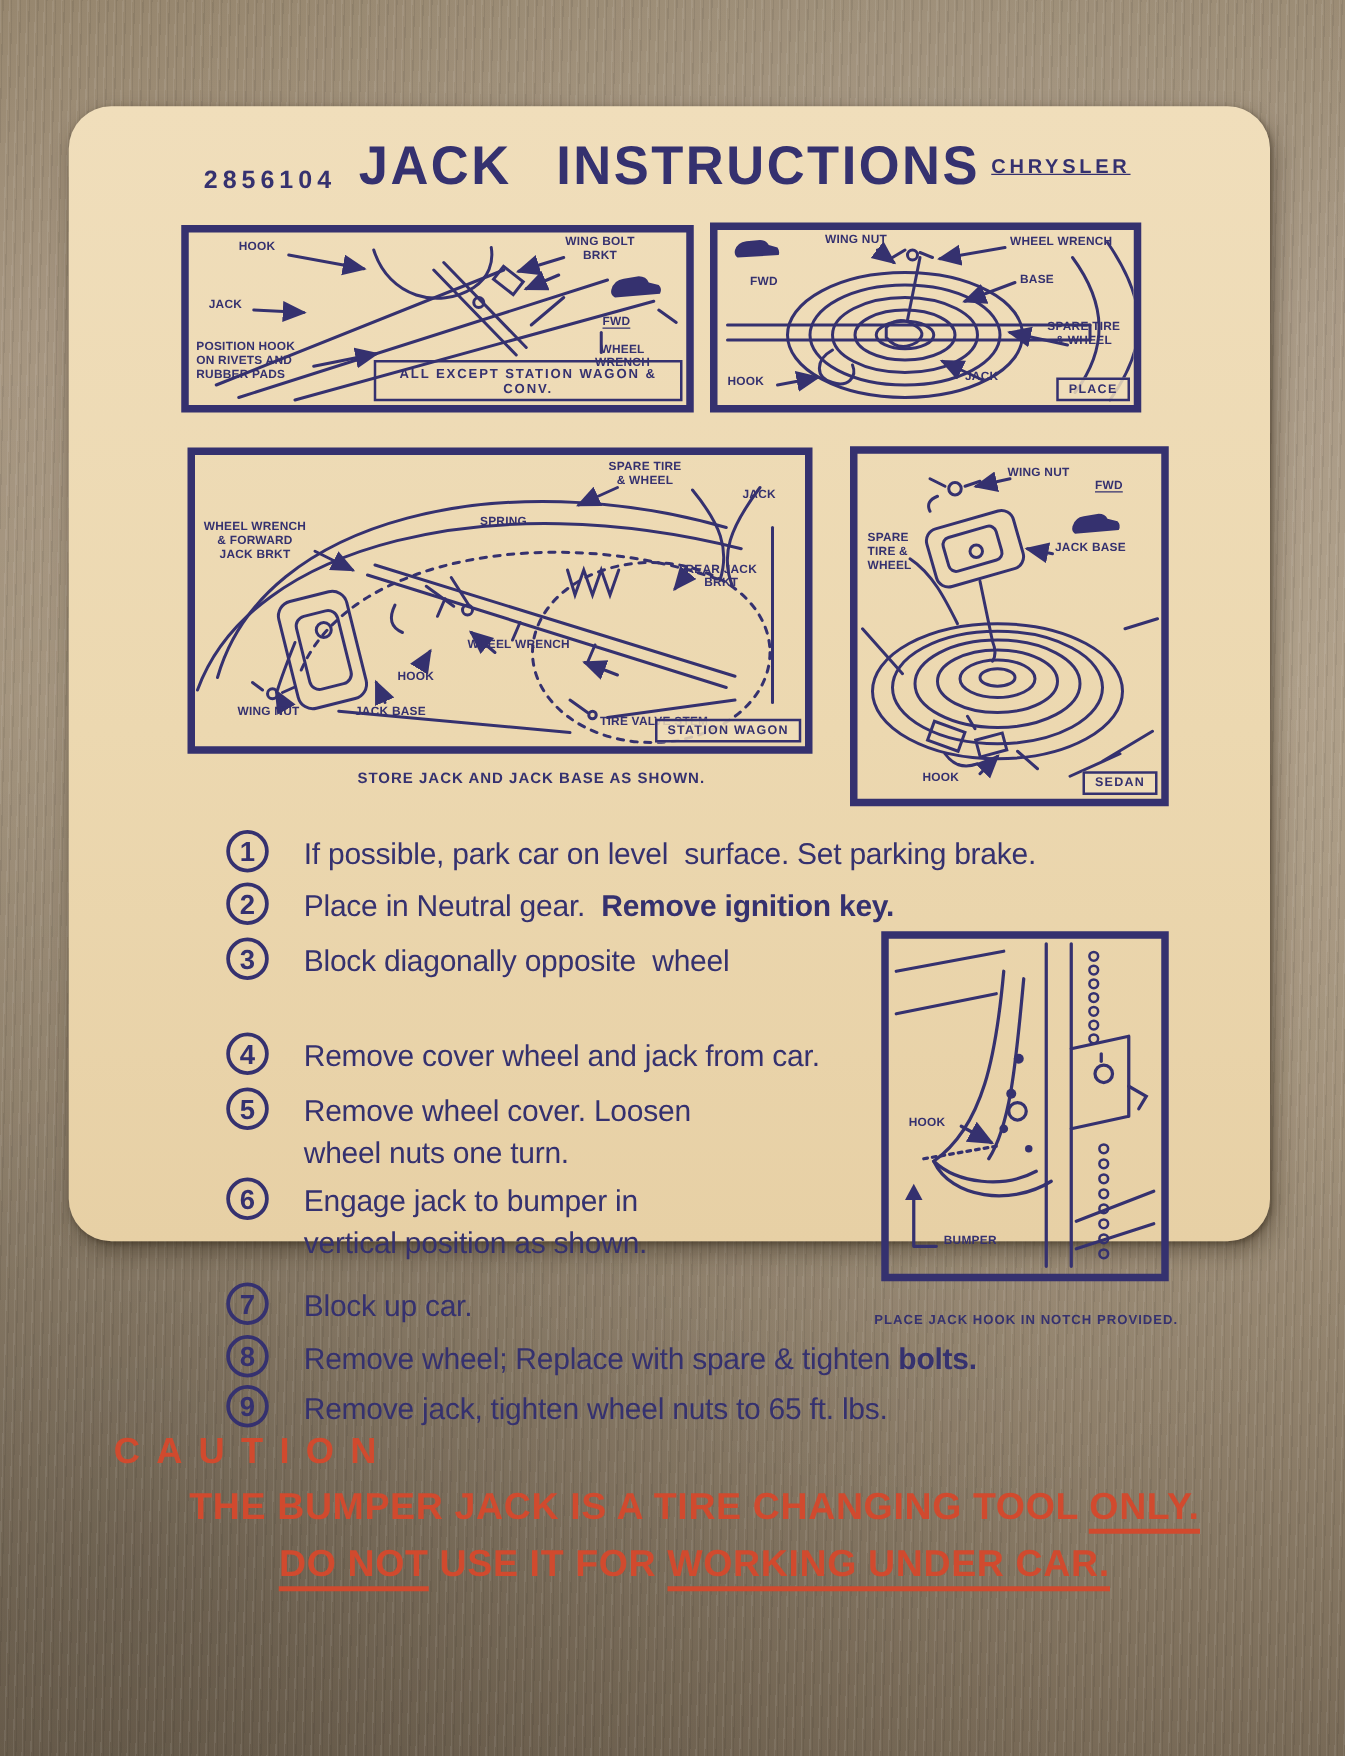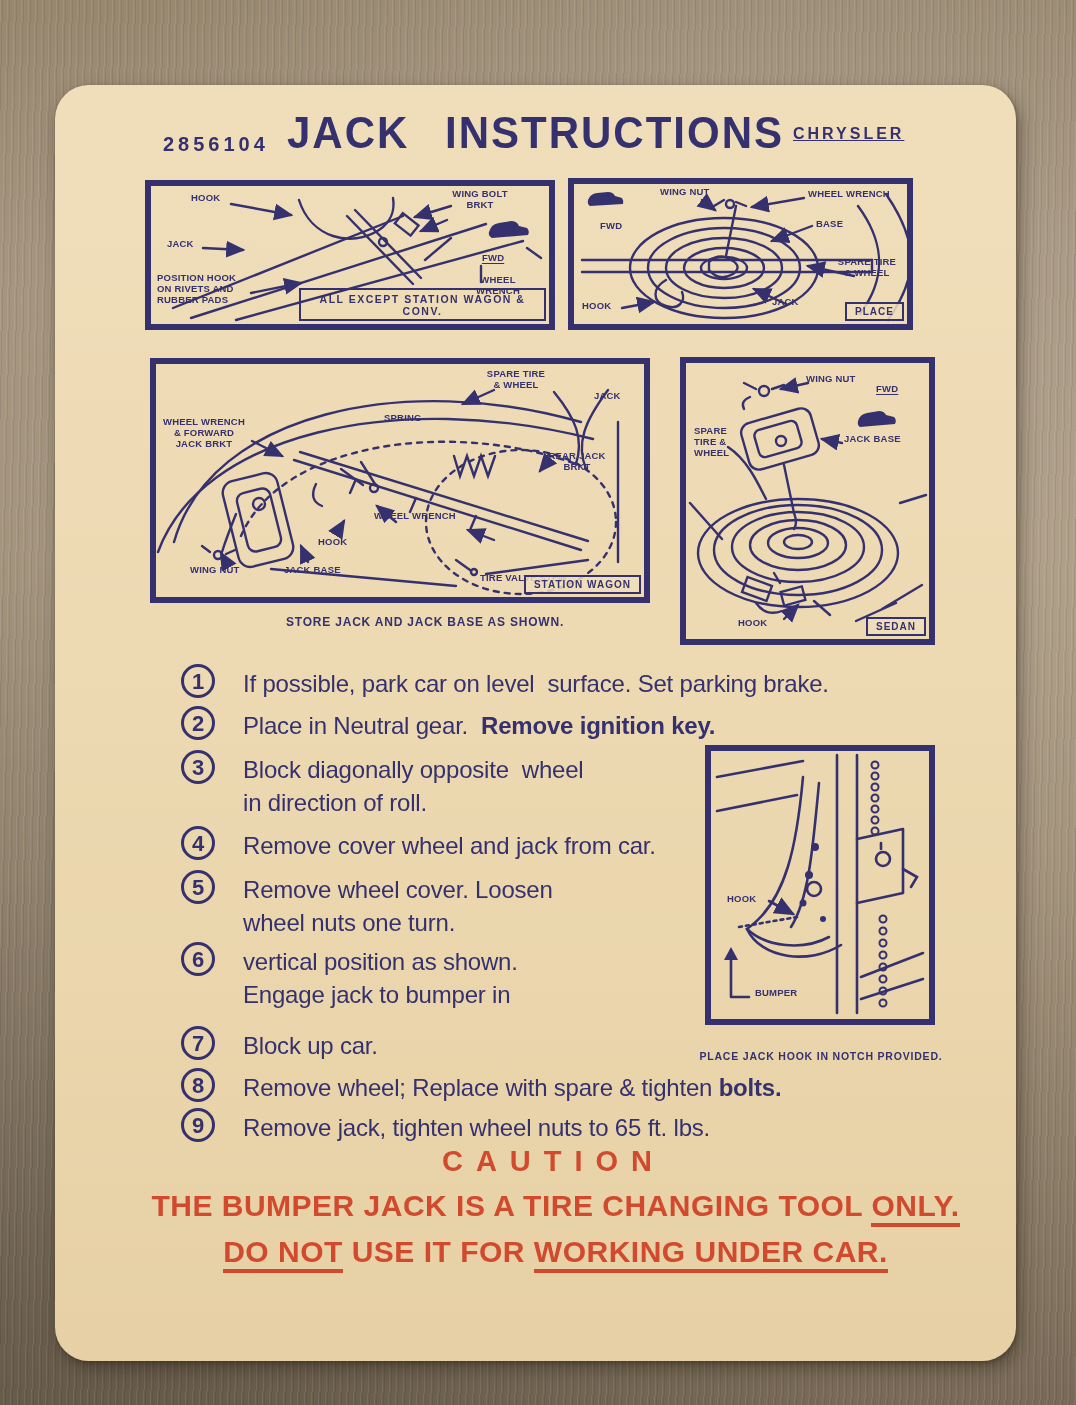--- a/index.html
+++ b/index.html
@@ -12,21 +12,21 @@
       linear-gradient(180deg,#97876f 0%,#a59580 18%,#ac9c85 40%,#a1917a 62%,#8d7e69 82%,#786a57 100%);
     position:relative;
   }
   .brush {
     position:absolute; inset:0; pointer-events:none;
     background:repeating-linear-gradient(91.3deg,
       rgba(255,255,255,0.08) 0 1px, rgba(255,255,255,0) 1px 2px,
       rgba(0,0,0,0.07) 2px 3px, rgba(0,0,0,0) 3px 7px);
   }
   .decal {
-    position:absolute; left:55px; top:85px; width:961px; height:1276px;
+    position:absolute; left:55px; top:85px; width:961px; height:908px;
     border-radius:34px;
     background:linear-gradient(180deg,#f0debb 0%,#ecd8b0 55%,#e7d0a5 100%);
     box-shadow: 4px 8px 18px rgba(40,30,15,0.40), 1px 2px 4px rgba(40,30,15,0.35);
   }
   .part-number { position:absolute; left:108px; top:48px; font-size:20px; font-weight:700; letter-spacing:4px; color:#35316f; }
   .title { position:absolute; left:0; width:100%; top:24px; text-align:center; font-size:42px; font-weight:700; letter-spacing:2px; word-spacing:22px; color:#35316f; transform:scaleY(1.04); }
   .brand { position:absolute; left:738px; top:40px; font-size:16px; font-weight:700; letter-spacing:3px; color:#35316f;text-decoration:underline; }
 
   .diag { position:absolute; border:6px solid #35316f; background:transparent; overflow:hidden; }
   .diag svg { position:absolute; left:0; top:0; }
@@ -35,21 +35,21 @@
   .lbl.und { text-decoration:underline; text-underline-offset:2px; }
   .tag { position:absolute; right:3px; bottom:3px; border:2px solid #35316f; padding:2px 8px; font-size:10px; font-weight:700; letter-spacing:1px; color:#35316f; background:rgba(240,222,187,0.85); }
   .strip { position:absolute; left:148px; right:3px; bottom:3px; border:2px solid #35316f; text-align:center; font-size:10.5px; font-weight:700; letter-spacing:1.5px; color:#35316f; padding:3px 2px 2px; }
   .cap { position:absolute; font-weight:700; color:#35316f; text-align:center; letter-spacing:0.8px; }
 
   .step { position:absolute; left:188px; width:700px; }
   .step-num { position:absolute; left:-62px; top:-3px; width:34px; height:34px; border:3px solid #35316f; border-radius:50%; text-align:center; font-size:22px; line-height:29px; font-weight:700; color:#35316f; }
   .step-line { display:block; font-size:24px; color:#35316f; letter-spacing:-0.2px; white-space:pre-wrap; line-height:33px; }
   .step-line .b { font-weight:700; }
 
-  .caution-head { position:absolute; left:0; width:100%; top:1060px; text-align:center; padding-left:36px; font-size:29px; font-weight:700; letter-spacing:13px; color:#d14a2e; }
+  .caution-head { position:absolute; left:0; width:100%; top:1060px; text-align:left; padding-left:36px; font-size:29px; font-weight:700; letter-spacing:13px; color:#d14a2e; }
   .caution-line { position:absolute; left:0; width:100%; text-align:center; font-size:30px; font-weight:700; color:#d14a2e; letter-spacing:0.5px; }
   .caution-line span { white-space:pre-wrap; }
   .caution-line .u { border-bottom:4px solid #d14a2e; padding-bottom:1px; }
 </style>
 </head>
 <body>
 
 <div class="brush"></div>
 
 <div class="decal">
@@ -246,35 +246,34 @@
     <span class="step-num">1</span>
     <span class="step-line"><span>If possible, park car on level  surface. Set parking brake.</span></span>
   </div>
   <div class="step" style="top:624px;">
     <span class="step-num">2</span>
     <span class="step-line"><span>Place in Neutral gear.  </span><span class="b">Remove ignition key.</span></span>
   </div>
   <div class="step" style="top:668px;">
     <span class="step-num">3</span>
     <span class="step-line"><span>Block diagonally opposite  wheel</span></span>
-    <span class="step-line">in direction of roll.</span>
   </div>
   <div class="step" style="top:744px;">
     <span class="step-num">4</span>
     <span class="step-line"><span>Remove cover wheel and jack from car.</span></span>
   </div>
   <div class="step" style="top:788px;">
     <span class="step-num">5</span>
     <span class="step-line"><span>Remove wheel cover. Loosen</span></span>
     <span class="step-line">wheel nuts one turn.</span>
   </div>
   <div class="step" style="top:860px;">
     <span class="step-num">6</span>
+    <span class="step-line"><span>Engage jack to bumper in</span></span>
     <span class="step-line">vertical position as shown.</span>
-    <span class="step-line"><span>Engage jack to bumper in</span></span>
   </div>
   <div class="step" style="top:944px;">
     <span class="step-num">7</span>
     <span class="step-line"><span>Block up car.</span></span>
   </div>
   <div class="step" style="top:986px;">
     <span class="step-num">8</span>
     <span class="step-line"><span>Remove wheel; Replace with spare &amp; tighten </span><span class="b">bolts.</span></span>
   </div>
   <div class="step" style="top:1026px;">

